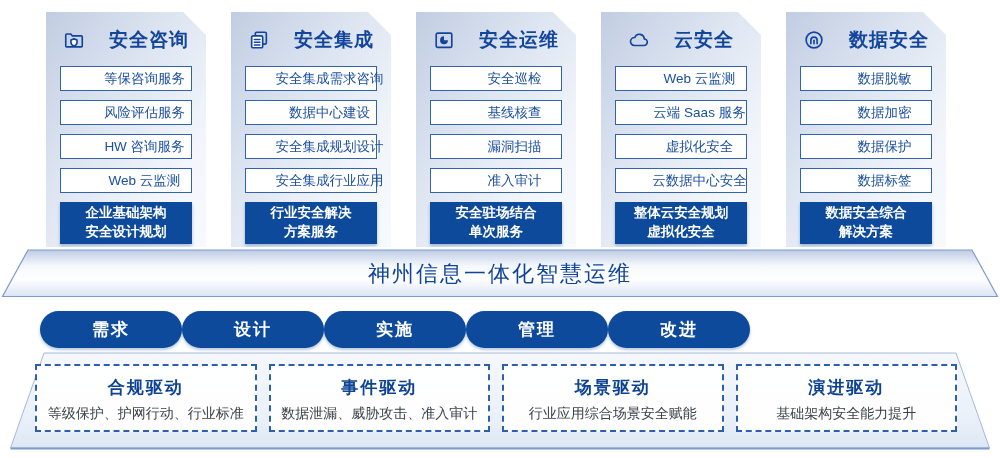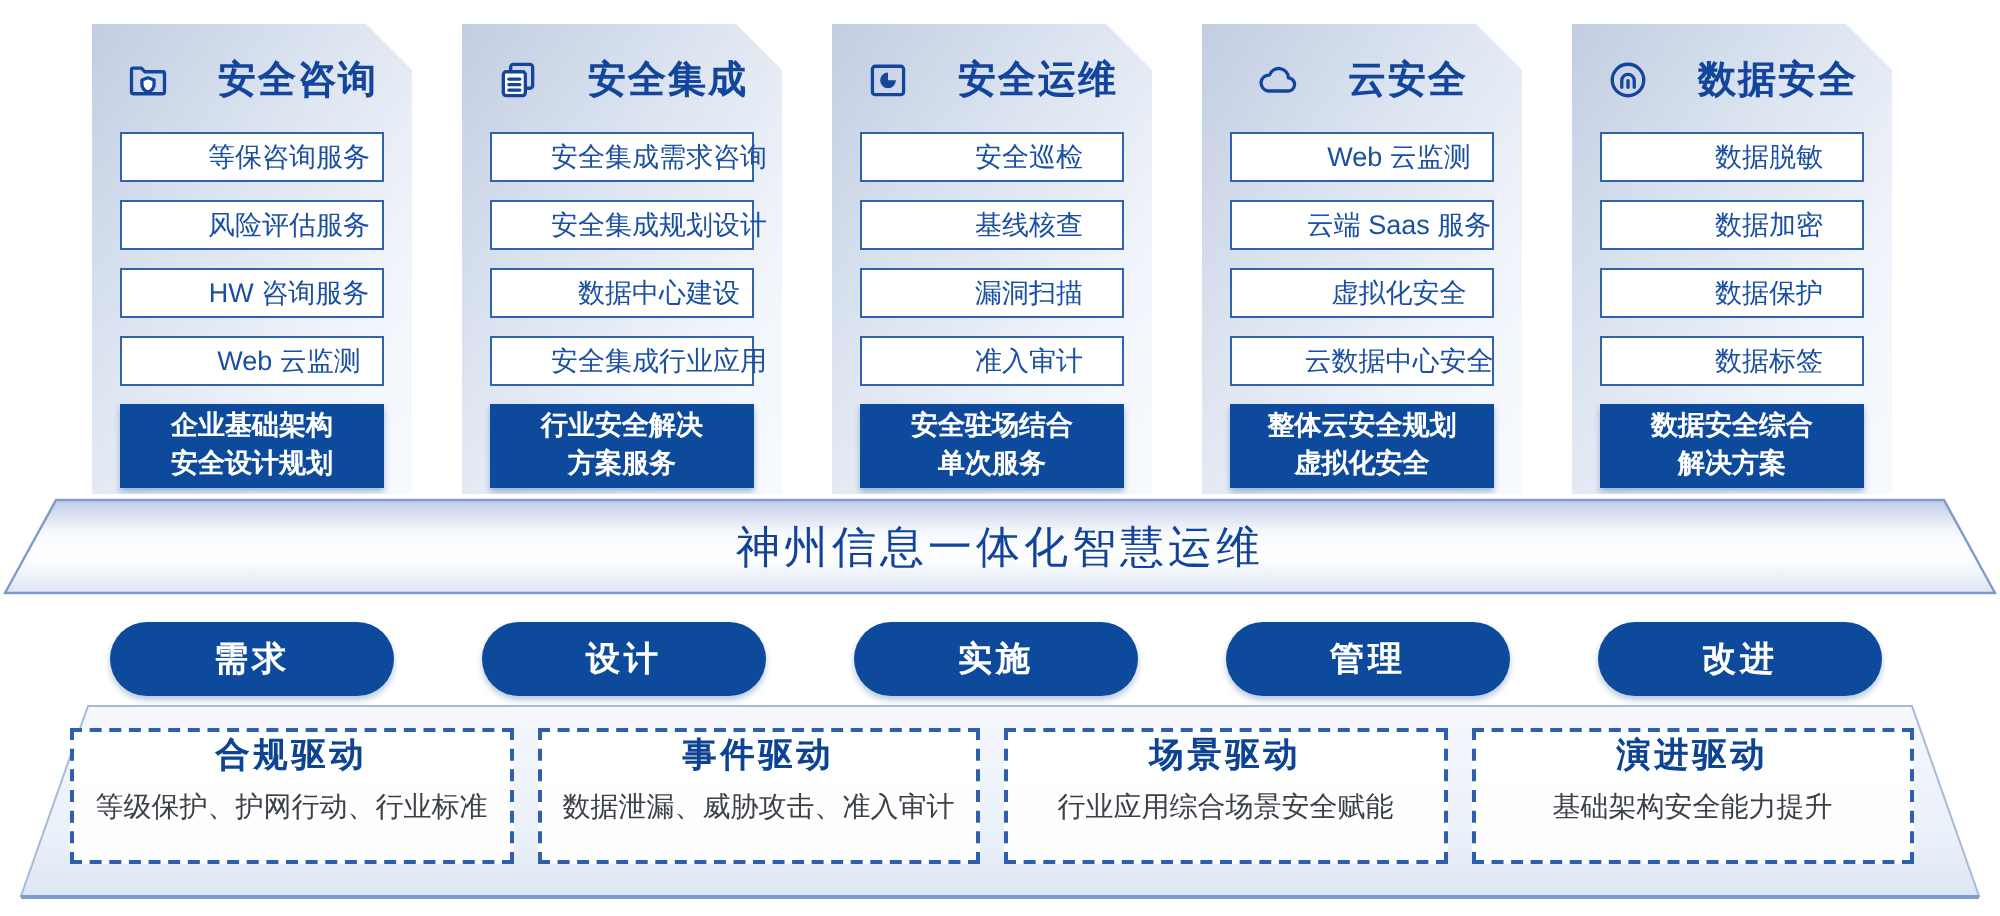--- a/index.html
+++ b/index.html
@@ -36,35 +36,35 @@
     font-size:13.5px;font-weight:bold;line-height:1.4;
     box-shadow:0 2px 3px rgba(13,74,156,.35);
   }
   
   .banner-shape{position:absolute;left:0;top:249px;width:1000px;height:49px;}
   .banner-title{
     position:absolute;left:0;top:249px;width:1000px;height:49px;line-height:49px;
     text-align:center;font-size:22px;font-weight:normal;color:#11439a;letter-spacing:2px;
   }
   
-  .pills{position:absolute;left:55px;top:311px;width:886px;display:flex;justify-content:space-between;}
+  .pills{position:absolute;left:40px;top:311px;width:886px;display:flex;}
   .pill{
     width:142px;height:37px;border-radius:19px;background:#0d4a9c;color:#fff;
     display:flex;align-items:center;justify-content:center;
     font-size:17px;font-weight:bold;letter-spacing:2px;
     box-shadow:0 2px 3px rgba(13,74,156,.30);
   }
   
   .platform-shape{position:absolute;left:0;top:352px;width:1000px;height:98px;}
   .drivers{position:absolute;left:35px;top:364px;width:922px;display:flex;gap:12px;}
   .driver{
     flex:1;height:68px;box-sizing:border-box;background:rgba(255,255,255,.92);
     border:2px dashed #2e5fac;text-align:center;
   }
-  .driver-title{font-size:17px;font-weight:bold;color:#0d4392;letter-spacing:2px;}
+  .driver-title{margin-top:10px;font-size:17px;font-weight:bold;color:#0d4392;letter-spacing:2px;}
   .driver-desc{margin-top:6px;font-size:14px;color:#3c4148;white-space:nowrap;}
 </style>
 </head>
 <body>
 
 <div class="stage">
 
   <div class="cards">
 
     <div class="card">
@@ -95,22 +95,22 @@
           <svg width="22" height="22" viewBox="0 0 24 24" fill="none" stroke="#12459b" stroke-width="1.8" stroke-linejoin="round">
             <rect x="8" y="3.5" width="12" height="13" rx="1.5"></rect>
             <rect x="4" y="7.5" width="12" height="13" rx="1.5" fill="#fff"></rect>
             <path d="M7 11.5 h6 M7 14.5 h6 M7 17.5 h6" stroke-linecap="round"></path>
           </svg>
         </span>
         <span class="card-title">安全集成</span>
       </div>
       <div class="card-items">
         <div class="item">安全集成需求咨询</div>
+        <div class="item">数据中心建设</div>
         <div class="item">安全集成规划设计</div>
-        <div class="item">数据中心建设</div>
         <div class="item">安全集成行业应用</div>
       </div>
       <div class="highlight">
         <div>行业安全解决</div>
         <div>方案服务</div>
       </div>
     </div>
 
     <div class="card">
       <div class="card-header">

